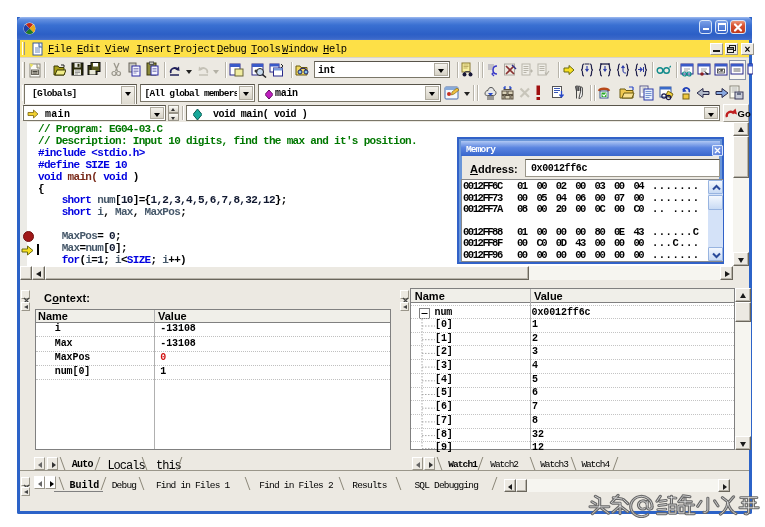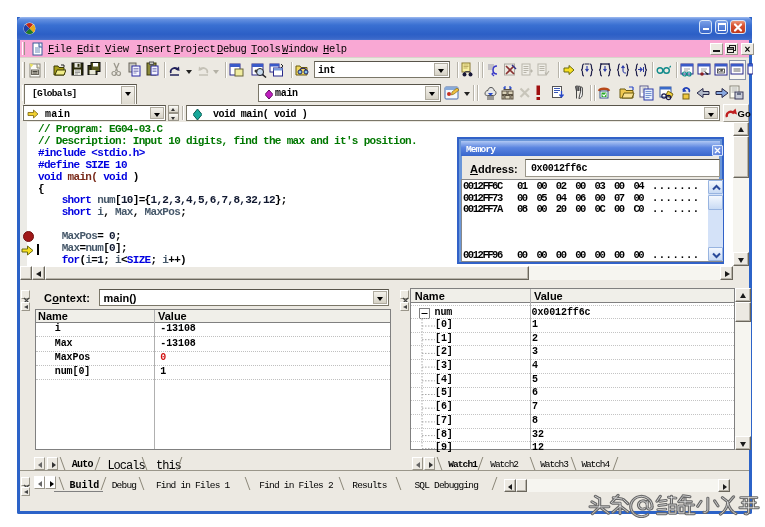--- a/index.html
+++ b/index.html
@@ -5,21 +5,21 @@
 #win{position:absolute;left:17px;top:17px;width:735px;height:497px;background:#ece9e2;border:3px solid #2c63c8;border-top:none;border-radius:0 0 2px 2px}
 .abs{position:absolute}
 
 #title{position:absolute;left:-3px;top:0;width:735px;height:23px;border-radius:5px 5px 0 0;background:linear-gradient(180deg,#a0bcf0 0%,#6490e0 10%,#3a70d2 35%,#2c5fc6 75%,#3866c8 92%,#4a74ce 100%);}
 #title .txt{position:absolute;left:19px;top:5px;color:#fff;font:bold 11px "Liberation Mono",monospace;letter-spacing:-0.25px;white-space:pre;text-shadow:1px 1px 1px #0a3080}
 .tbtn{position:absolute;top:3px;width:13px;height:14px;border-radius:3px;border:1px solid #d6e4f8;color:#fff;font:bold 9px "Liberation Sans",sans-serif;text-align:center;line-height:12px}
 #bmin{left:682px;background:linear-gradient(180deg,#7aa0e8,#3664c8)}
 #bmax{left:698px;background:linear-gradient(180deg,#7aa0e8,#3664c8)}
 #bclose{left:713px;width:16px;background:linear-gradient(180deg,#ec9678,#d6512e 40%,#c03a1c)}
 
-#menurow{position:absolute;left:0;top:23px;width:729px;height:18px;background:#f9a8d4;border-bottom:1px solid #d8d4ca}
+#menurow{position:absolute;left:0;top:23px;width:729px;height:18px;background:#fde047;border-bottom:1px solid #d8d4ca}
 .menu{position:absolute;top:3px;color:#000;font:10.5px "Liberation Mono",monospace;letter-spacing:-0.4px}
 .grip{position:absolute;width:3px;border-left:1px solid #fff;border-right:1px solid #9a968a}
 
 #tb1{position:absolute;left:0;top:42px;width:729px;height:23px;background:#ece9e2}
 #tb2{position:absolute;left:0;top:65px;width:729px;height:22px;background:#ece9e2}
 #tb3{position:absolute;left:0;top:87px;width:729px;height:19px;background:#ece9e2;border-bottom:1px solid #c8c4ba}
 .sep{position:absolute;width:2px;border-left:1px solid #b8b4aa;border-right:1px solid #fff}
 .combo{position:absolute;background:#fff;border:1px solid #7a7668;border-top-color:#58544a;font:11px "Liberation Sans",sans-serif}
 .combo .da{position:absolute;right:1px;top:1px;bottom:1px;width:14px;background:linear-gradient(180deg,#f4f2ec,#d6d2c6);border:1px solid #b0aca0;}
 .da:after{content:"";position:absolute;left:3px;top:5px;border:3px solid transparent;border-top:4px solid #000}
@@ -280,20 +280,24 @@
       </svg>
     <svg class="abs" style="left:727px;top:3px" width="6" height="16">
         <rect x="1" y="2" width="5" height="10" fill="#fff" stroke="#28288a"></rect>
         <rect x="1" y="2" width="5" height="2.5" fill="#3a5ac8"></rect>
       </svg>
   </div>
   <div id="tb2">
     <div class="grip" style="left:2px;top:3px;height:16px"></div>
     <div class="combo" style="left:4px;top:2px;width:113px;height:30px">
         <span style="position:absolute;left:7px;top:3px;font:bold 9.5px 'Liberation Mono',monospace;letter-spacing:-0.75px">[Globals]</span>
+        <div class="da"></div>
+      </div>
+    <div class="combo" style="left:119.5px;top:2px;width:115px;height:18px">
+        <span style="position:absolute;left:4px;top:3px;font:bold 9.5px 'Liberation Mono',monospace;letter-spacing:-0.75px;white-space:nowrap;overflow:hidden;width:92px;display:block">[All global members</span>
         <div class="da"></div>
       </div>
     <div class="combo" style="left:238px;top:2px;width:183px;height:18px">
         <svg width="8" height="9" style="position:absolute;left:6px;top:4.5px">
           <path d="M4 0L8 4.5 4 9 0 4.5z" fill="#c020c0" stroke="#601060"></path>
         </svg>
         <span style="position:absolute;left:16px;top:3px;font:bold 10px 'Liberation Mono',monospace;letter-spacing:-0.3px">main</span>
         <div class="da"></div>
       </div>
     <svg class="abs" style="left:424.4px;top:2px" width="17" height="18">
@@ -456,24 +460,20 @@
   </div>
   <div id="panes">
     <div id="leftpane">
       <div class="gbox" style="left:1px;top:1px"><svg width="9" height="9">
             <path d="M2 2l5 5M7 2L2 7" stroke="#444" stroke-width="1.2"></path>
           </svg></div>
       <div class="gbox" style="left:1px;top:13px">
           <div class="arr" style="left:2px;top:2px;border:2.5px solid transparent;border-right:4px solid #444;border-left:none"></div>
         </div>
       <span class="abs" style="left:24px;top:3px;font:bold 11px 'Liberation Sans';letter-spacing:0.2px">C<u>o</u>ntext:</span>
-      <div class="combo" style="left:79px;top:0px;width:290px;height:17px">
-          <span style="position:absolute;left:3.5px;top:2px;font:bold 11px 'Liberation Sans'">main()</span>
-          <div class="da"></div>
-        </div>
       <div class="tbl" style="left:15px;top:19.5px;width:356px;height:141px">
         <div class="abs" style="left:0;top:0;width:354px;height:13px;border-bottom:1px solid #808080;background:#f0efe9">
           <span class="hdr" style="left:2px">Name</span>
             <span class="hdr" style="left:122px">Value</span>
         </div>
         <div class="abs" style="left:118px;top:0;width:1px;height:139px;background:#b0b0b0"></div>
         <span class="abs mono2" style="left:18.8px;top:13px">i</span>
           <span class="abs mono2" style="left:124.3px;top:13px">-13108</span>
         <span class="abs mono2" style="left:18.8px;top:28.2px">Max</span>
           <span class="abs mono2" style="left:124.3px;top:28.2px">-13108</span>
@@ -649,20 +649,30 @@
     <div class="memrow" style="top:11.7px">
         <i>0012FF73</i>
         <b>00  05  04  06  00  07  00</b>
         <u>.......</u>
       </div>
     <div class="memrow" style="top:23.1px">
         <i>0012FF7A</i>
         <b>08  00  20  00  0C  00  C0</b>
         <u>.. ....</u>
       </div>
+    <div class="memrow" style="top:46.0px">
+        <i>0012FF88</i>
+        <b>01  00  00  00  80  0E  43</b>
+        <u>......C</u>
+      </div>
+    <div class="memrow" style="top:57.4px">
+        <i>0012FF8F</i>
+        <b>00  C0  0D  43  00  00  00</b>
+        <u>...C...</u>
+      </div>
     <div class="memrow" style="top:68.8px">
         <i>0012FF96</i>
         <b>00  00  00  00  00  00  00</b>
         <u>.......</u>
       </div>
     <div class="abs" style="left:246px;top:0;width:15px;height:81px;background:#d4e2f8">
       <div class="abs xpbtn" style="left:0;top:0;width:15px;height:14px"><svg width="15" height="14">
             <path d="M4 8.5l3.5-3.5L11 8.5" stroke="#2a4a9a" stroke-width="2" fill="none"></path>
           </svg></div>
       <div class="abs xpbtn" style="left:0;top:15px;width:15px;height:15px"></div>

